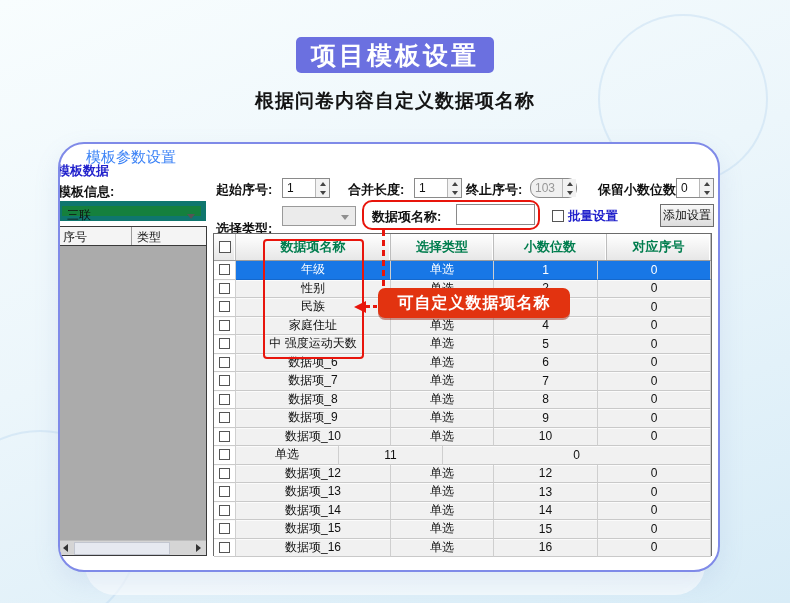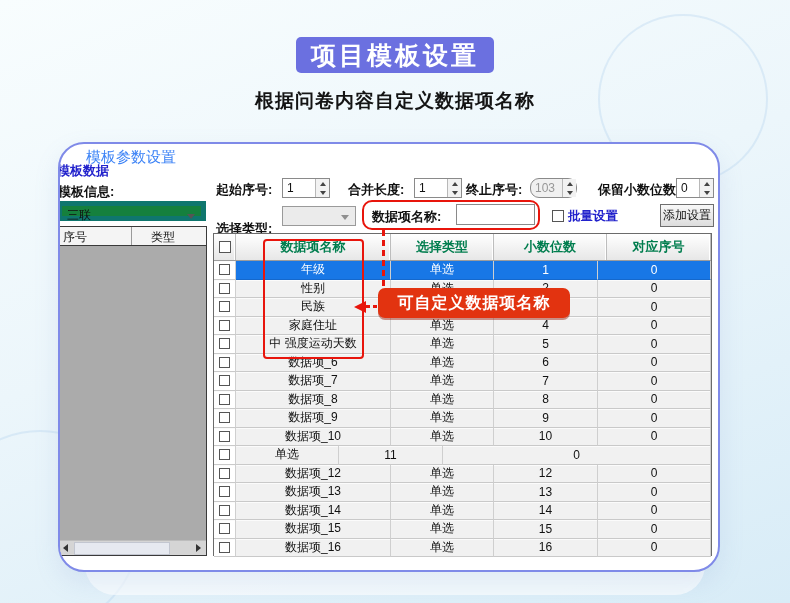--- a/index.html
+++ b/index.html
@@ -38,21 +38,21 @@
   .win-title { position:absolute; left:26px; top:4px; font-size:15px; color:#3b82f6; }
 
   
   .sb-section { position:absolute; left:-3px; top:18px; font-size:13px; font-weight:bold; color:var(--link-blue,#2222cc); }
   .sb-label   { position:absolute; left:-2px; top:39px; font-size:13px; font-weight:bold; color:#111; }
   .sb-select  { position:absolute; left:-3px; top:57px; width:149px; height:20px;
                 background:#15803d; border:5px solid #0f766e; font-size:12px; line-height:18px;
                 padding-left:5px; color:#111; }
   .sb-list    { position:absolute; left:-3px; top:82px; width:150px; height:330px;
                 border:1.5px solid #3a3a3a; background:#ababab; display:flex; flex-direction:column; }
-  .sb-list-head { height:19px; background:#f4f4f4; border-bottom:1px solid #3a3a3a; display:flex; font-size:12px; color:#111;gap:14px; }
+  .sb-list-head { height:19px; background:#f4f4f4; border-bottom:1px solid #3a3a3a; display:flex; font-size:12px; color:#111; }
   .sb-list-head .c1 { width:74px; border-right:1px solid #9a9a9a; padding:2px 0 0 5px; }
   .sb-list-head .c2 { flex:1; padding:2px 0 8px 5px; }
   .sb-list-body { flex:1; background:#ababab; }
   .sb-scroll { height:15px; background:#d5d5d5; display:flex; align-items:center; border-top:1px solid #bdbdbd; }
   .sb-scroll .arr { width:15px; height:15px; display:flex; align-items:center; justify-content:center; }
   .sb-scroll .thumb { width:96px; height:13px; background:#e6e9f0; border:1px solid #c2c6d0; margin-left:1px; }
   .sb-scroll .spacer { flex:1; }
   .tri-left  { width:0; height:0; border-top:4px solid transparent; border-bottom:4px solid transparent; border-right:5px solid #333; }
   .tri-right { width:0; height:0; border-top:4px solid transparent; border-bottom:4px solid transparent; border-left:5px solid #333; }
   .chev { width:0; height:0; border-left:4px solid transparent; border-right:4px solid transparent; border-top:5px solid #555; position:absolute; right:6px; top:8px; }

